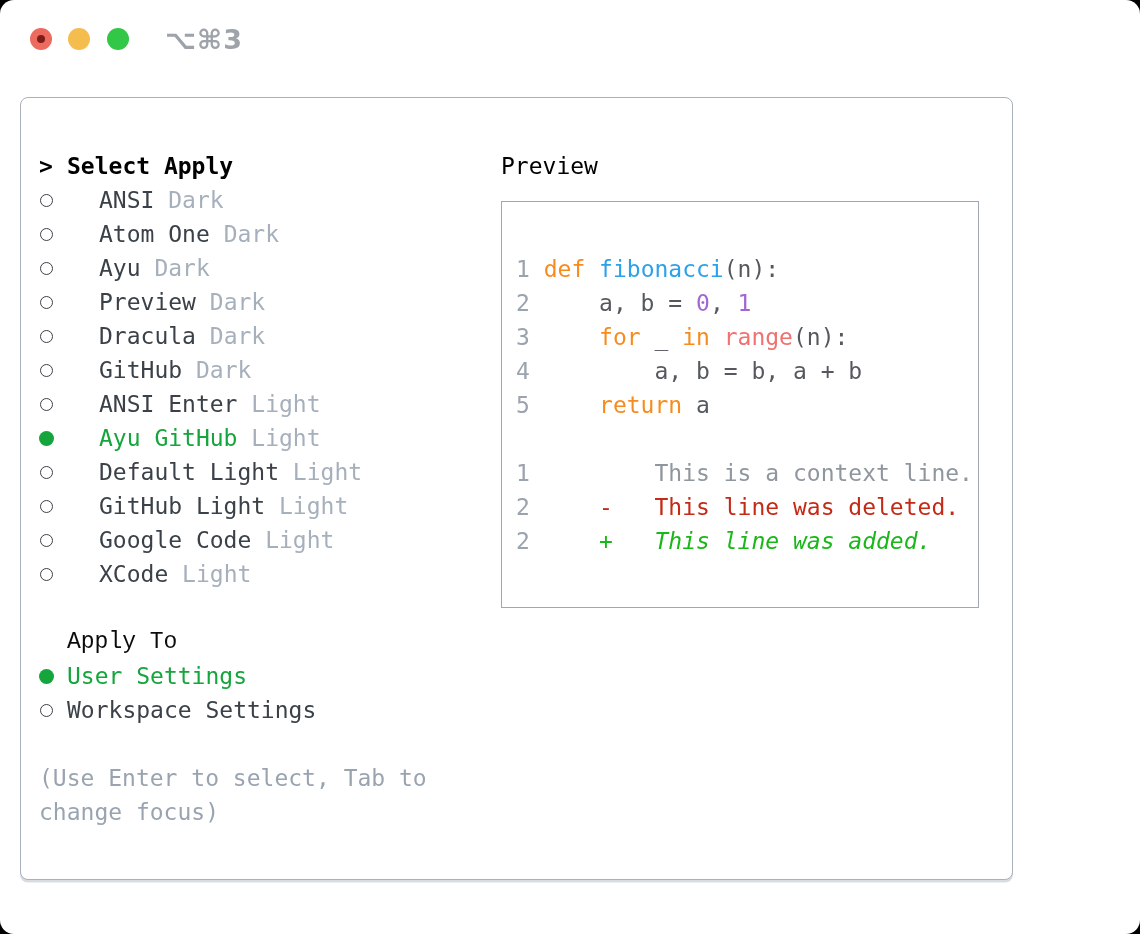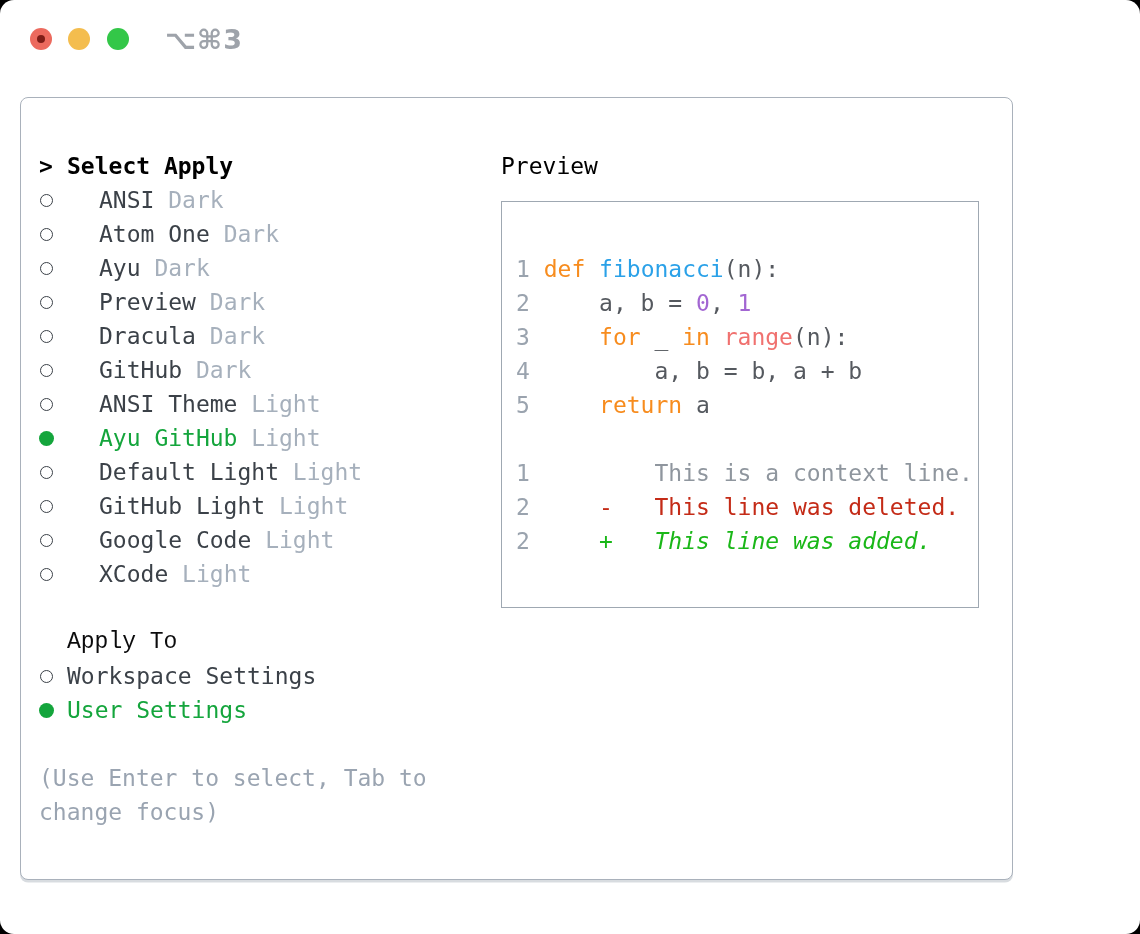--- a/index.html
+++ b/index.html
@@ -122,21 +122,21 @@
             <span class="marker">
               <span class="radio"></span>
             </span>
             <span class="t-name">GitHub</span>
             <span class="t-variant">Dark</span>
           </div>
           <div class="row">
             <span class="marker">
               <span class="radio"></span>
             </span>
-            <span class="t-name">ANSI Theme</span>
+            <span class="t-name">ANSI Enter</span>
             <span class="t-variant">Light</span>
           </div>
           <div class="row">
             <span class="marker">
               <span class="radio sel"></span>
             </span>
             <span class="t-name sel">Ayu GitHub</span>
             <span class="t-variant">Light</span>
           </div>
           <div class="row">
@@ -169,29 +169,29 @@
           </div>
         </div>
       <div class="row"></div>
       <div class="row">
         <span class="marker"></span>
         <span class="apply-title">Apply To</span>
       </div>
       <div id="apply-list">
           <div class="row">
             <span class="marker">
+              <span class="radio sel"></span>
+            </span>
+            <span class="a-label sel">User Settings</span>
+          </div>
+          <div class="row">
+            <span class="marker">
               <span class="radio"></span>
             </span>
             <span class="a-label">Workspace Settings</span>
-          </div>
-          <div class="row">
-            <span class="marker">
-              <span class="radio sel"></span>
-            </span>
-            <span class="a-label sel">User Settings</span>
           </div>
         </div>
       <div class="row"></div>
       <div class="hint">(Use Enter to select, Tab to change focus)</div>
     </div>
 
     <div class="rightcol">
       <div class="preview-title">Preview</div>
       <div class="preview-box" id="preview-box">
           <div class="pline"><span class="lnum">1</span><span class="tk-kw">def</span><span class="tk-pl"> </span><span class="tk-fn">fibonacci</span><span class="tk-pl">(n):</span></div>

